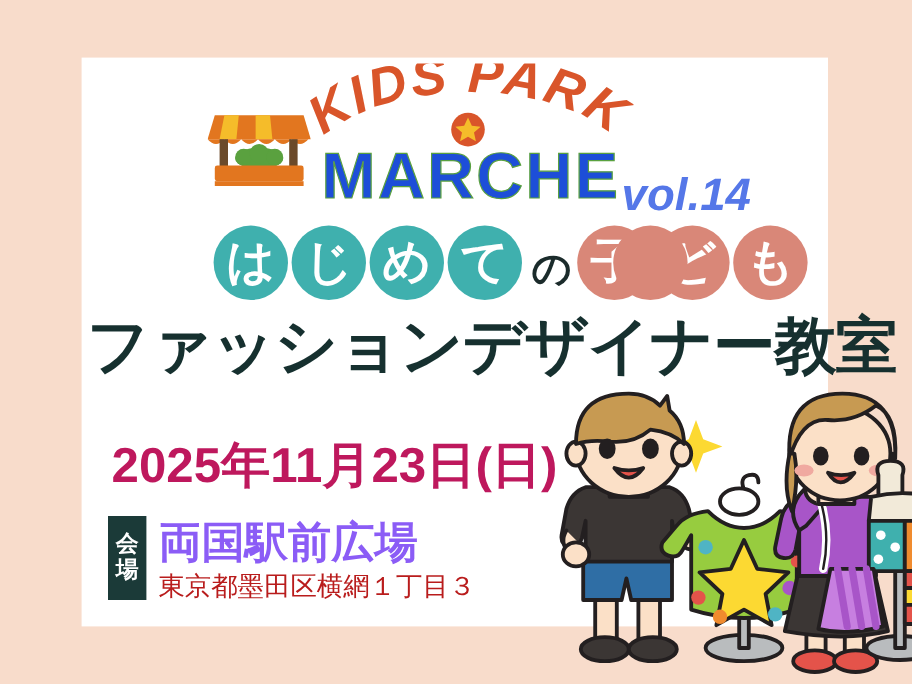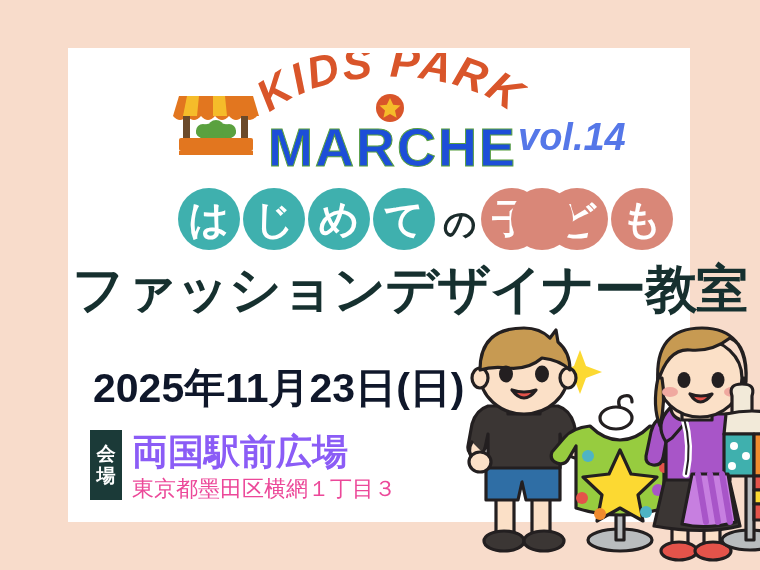--- a/index.html
+++ b/index.html
@@ -28,21 +28,21 @@
   .star-badge{position:absolute;left:307px;top:45px;width:30px;height:30px;}
 
   
   .marche{
     position:absolute;left:200px;top:68px;
     font-size:54px;font-weight:bold;letter-spacing:2px;
     color:#1d4ed8;font-family:"Liberation Sans",sans-serif;
     -webkit-text-stroke:1px #5aa13f;
   }
   .vol{
-    position:absolute;left:450px;top:68px;
+    position:absolute;left:450px;top:94px;
     font-size:38px;font-weight:bold;font-style:italic;
     color:#5577e8;letter-spacing:0px;
   }
 
   
   #circle-line{position:absolute;left:0;top:140px;width:622px;height:72px;}
   .circ{
     position:absolute;top:0;width:62px;height:62px;border-radius:50%;
     display:flex;align-items:center;justify-content:center;
     color:#ffffff;font-size:40px;font-weight:bold;line-height:1;
@@ -59,38 +59,38 @@
     position:absolute;left:4px;top:215px;width:614px;
     text-align:left;
     font-size:52px;font-weight:bold;letter-spacing:-1px;
     color:#16302f;line-height:1;
     white-space:nowrap;
   }
 
   
   .date{
     position:absolute;left:25px;top:313px;
-    font-size:41px;font-weight:bold;color:#0f172a;letter-spacing:0px;
+    font-size:41px;font-weight:bold;color:#be185d;letter-spacing:0px;
   }
 
   
   #venue{position:absolute;left:22px;top:382px;width:330px;height:76px;}
   .venue-badge{
     position:absolute;left:0;top:0;width:32px;height:70px;
     background:#1b3a38;color:#fff;
     display:flex;flex-direction:column;align-items:center;justify-content:center;
     font-size:19px;font-weight:bold;line-height:1.15;
   }
   .venue-name{
     position:absolute;left:42px;top:-2px;
     font-size:36px;font-weight:bold;color:#8b5cf6;letter-spacing:0px;
   }
   .venue-addr{
     position:absolute;left:42px;top:44px;
-    font-size:22px;color:#ec4899;letter-spacing:0px;
+    font-size:22px;color:#b91c1c;letter-spacing:0px;
   }
 
   
   #illu{position:absolute;left:460px;top:322px;width:300px;height:248px;}
   #illu svg{display:block;}
 </style>
 </head>
 <body>
 
 <div id="poster">

